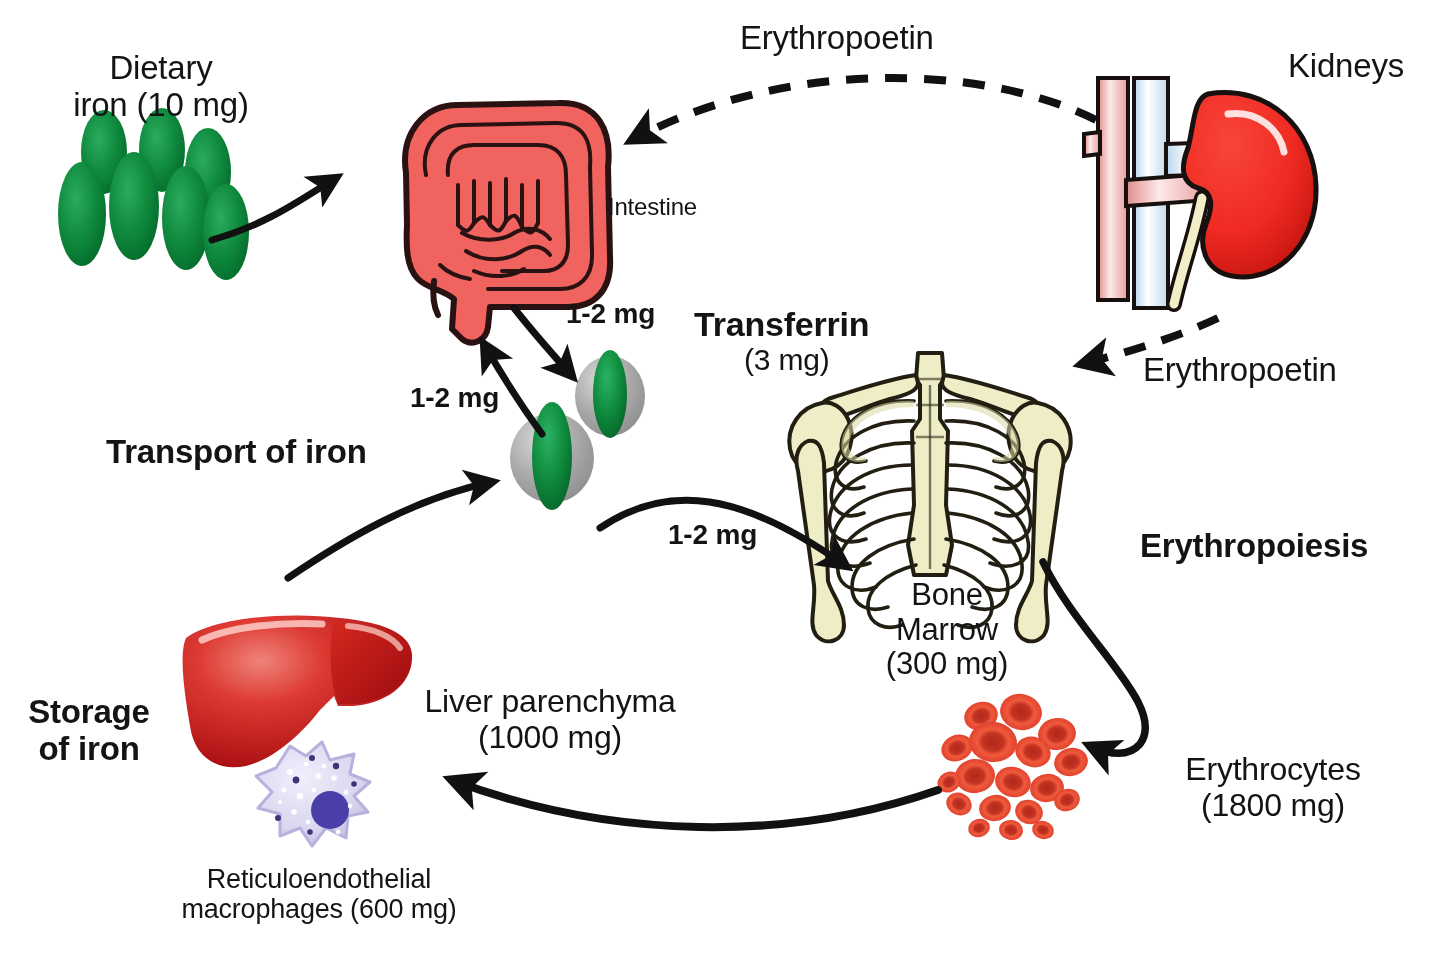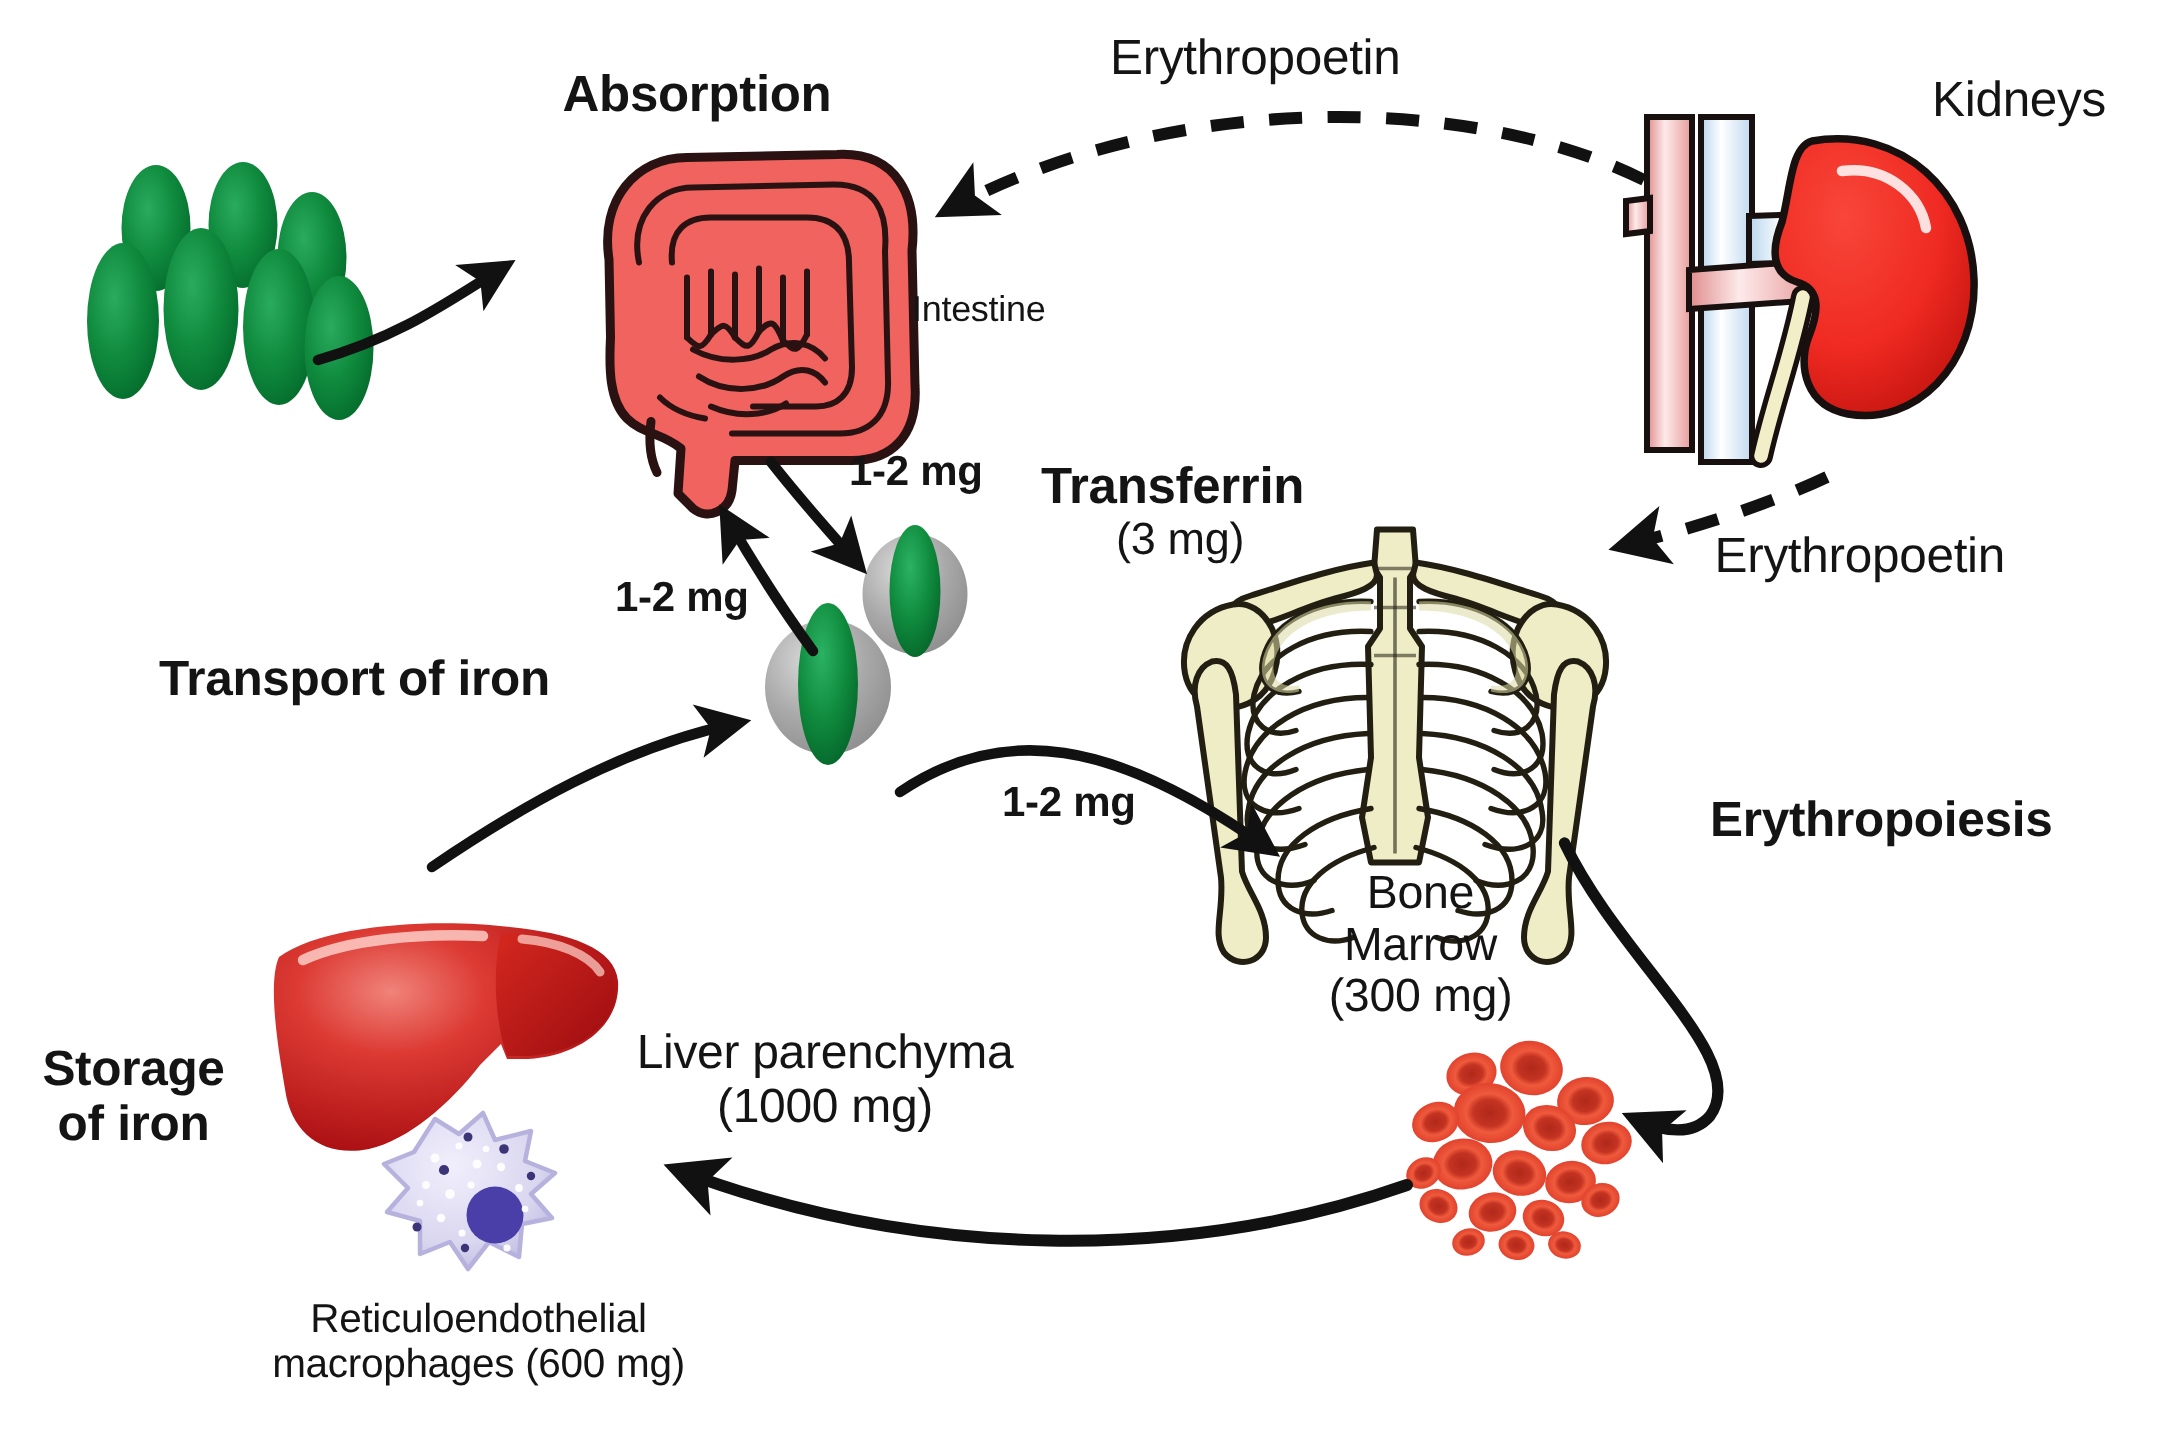--- a/index.html
+++ b/index.html
@@ -321,22 +321,23 @@
 
     <path d="M1043 562 C1080 640 1168 706 1140 744 C1128 758 1108 754 1090 746" fill="none" stroke="#111111" stroke-width="7.5" stroke-linecap="round" marker-end="url(#ah)"></path>
 
     <path d="M938 790 C790 842 610 840 452 780" fill="none" stroke="#111111" stroke-width="8" stroke-linecap="round" marker-end="url(#ah)"></path>
 
     <path d="M1096 120 C980 62 780 60 632 140" fill="none" stroke="#111111" stroke-width="8" stroke-linecap="butt" stroke-dasharray="22 17" marker-end="url(#ahd)"></path>
 
     <path d="M1218 318 C1180 336 1130 352 1082 364" fill="none" stroke="#111111" stroke-width="8" stroke-linecap="butt" stroke-dasharray="22 17" marker-end="url(#ahd)"></path>
   </svg>
 
-
-  <div class="lbl bold" style="left:375px; top:44px; font-size:34px;">Absorption</div>
+  <div class="lbl center" style="left:46px; top:50px; width:230px; font-size:33px;">Dietary
+iron (10 mg)</div>
+
 
   <div class="lbl" style="left:740px; top:20px; font-size:33px;">Erythropoetin</div>
 
   <div class="lbl" style="left:1288px; top:48px; font-size:33px;">Kidneys</div>
 
   <div class="lbl" style="left:608px; top:194px; font-size:24px;">Intestine</div>
 
   <div class="lbl" style="left:1143px; top:352px; font-size:33px;">Erythropoetin</div>
 
   <div class="lbl bold" style="left:566px; top:298px; font-size:28px;">1-2 mg</div>
@@ -355,17 +356,19 @@
   <div class="lbl center" style="left:872px; top:578px; width:150px; font-size:31px;">Bone
 Marrow
 (300 mg)</div>
 
   <div class="lbl bold center" style="left:14px; top:694px; width:150px; font-size:33px;">Storage
 of iron</div>
 
   <div class="lbl center" style="left:400px; top:684px; width:300px; font-size:32px;">Liver parenchyma
 (1000 mg)</div>
 
+  <div class="lbl center" style="left:1158px; top:752px; width:230px; font-size:32px;">Erythrocytes
+(1800 mg)</div>
 
   <div class="lbl center" style="left:124px; top:864px; width:390px; font-size:27px;">Reticuloendothelial
 macrophages (600 mg)</div>
 
 </div>
 
 </body></html>

